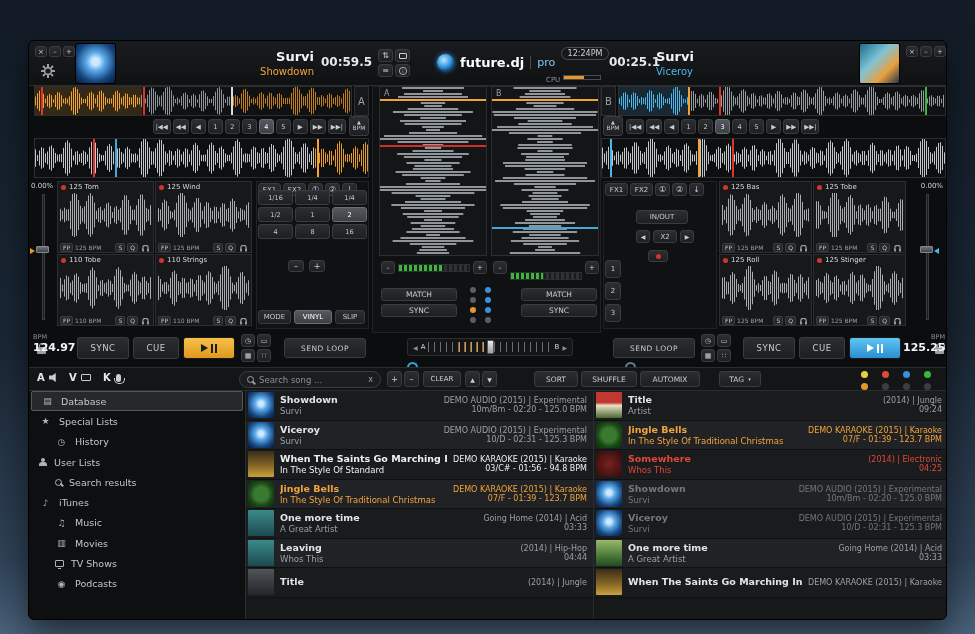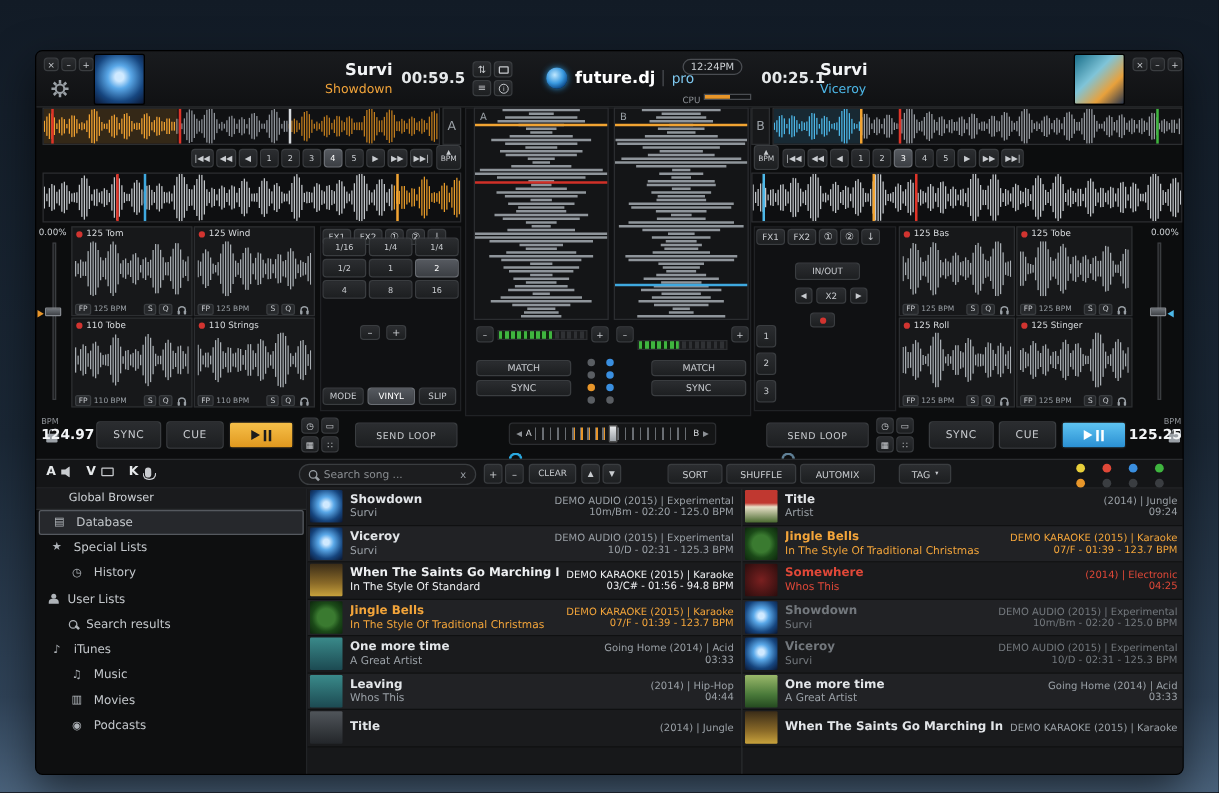--- a/index.html
+++ b/index.html
@@ -180,21 +180,21 @@
       <span class="btn" style="height:13px">≡</span>
       <span class="btn" style="height:13px">
             <span class="icon-info" style="transform:scale(.8)"></span>
           </span>
     </div>
     <div class="abs" style="left:408px;top:13px;display:flex;align-items:center;gap:6px">
       <span class="logo-orb"></span>
       <span class="logo-text">future.dj</span>
       <span class="logo-badge">pro</span>
     </div>
-    <div class="abs clockbox" style="left:517px;top:6px">12:24PM</div>
+    <div class="abs clockbox" style="left:532px;top:6px">12:24PM</div>
     <div class="abs" style="left:517px;top:26px">
       <span class="cpulabel">CPU</span><span class="cpubar"><span class="cpufill"></span></span>
     </div>
 
     <div class="abs dtime" style="left:580px;top:14px">00:25.1</div>
     <div class="abs" style="left:627px;top:8px;width:190px">
       <div class="dtitle">Survi</div>
       <div class="dsub blue">Viceroy</div>
     </div>
     <div class="abs art art-nebula" style="left:830px;top:2px;width:41px;height:41px"></div>
@@ -1743,21 +1743,20 @@
         <span class="tagdot c-blue"></span>
         <span class="tagdot c-green"></span>
         <span class="tagdot c-orange"></span>
         <span class="tagdot c-dim"></span>
         <span class="tagdot c-dim"></span>
         <span class="tagdot c-dim"></span>
       </div>
 
   
   <div class="abs sidebar" style="left:0;top:350px;width:217px;height:230px">
-    <div class="sbheader">Global Browser</div>
     <div>
           <div class="side-item sel">
     <span class="sicon">▤</span>
     <span>Database</span>
   </div>
           <div class="side-item">
     <span class="sicon">★</span>
     <span>Special Lists</span>
   </div>
           <div class="side-item ind">
@@ -1776,20 +1775,24 @@
     <span class="sicon">♪</span>
     <span>iTunes</span>
   </div>
           <div class="side-item ind">
     <span class="sicon">♫</span>
     <span>Music</span>
   </div>
           <div class="side-item ind">
     <span class="sicon">▥</span>
     <span>Movies</span>
+  </div>
+          <div class="side-item ind">
+    <span class="sicon icon-tv"></span>
+    <span>TV Shows</span>
   </div>
           <div class="side-item ind">
     <span class="sicon">◉</span>
     <span>Podcasts</span>
   </div>
         </div>
   </div>
   <div class="abs tracklist" style="left:217px;top:350px;width:347px;height:230px">
         <div class="trow">
     <div class="rart art-orb"></div>

